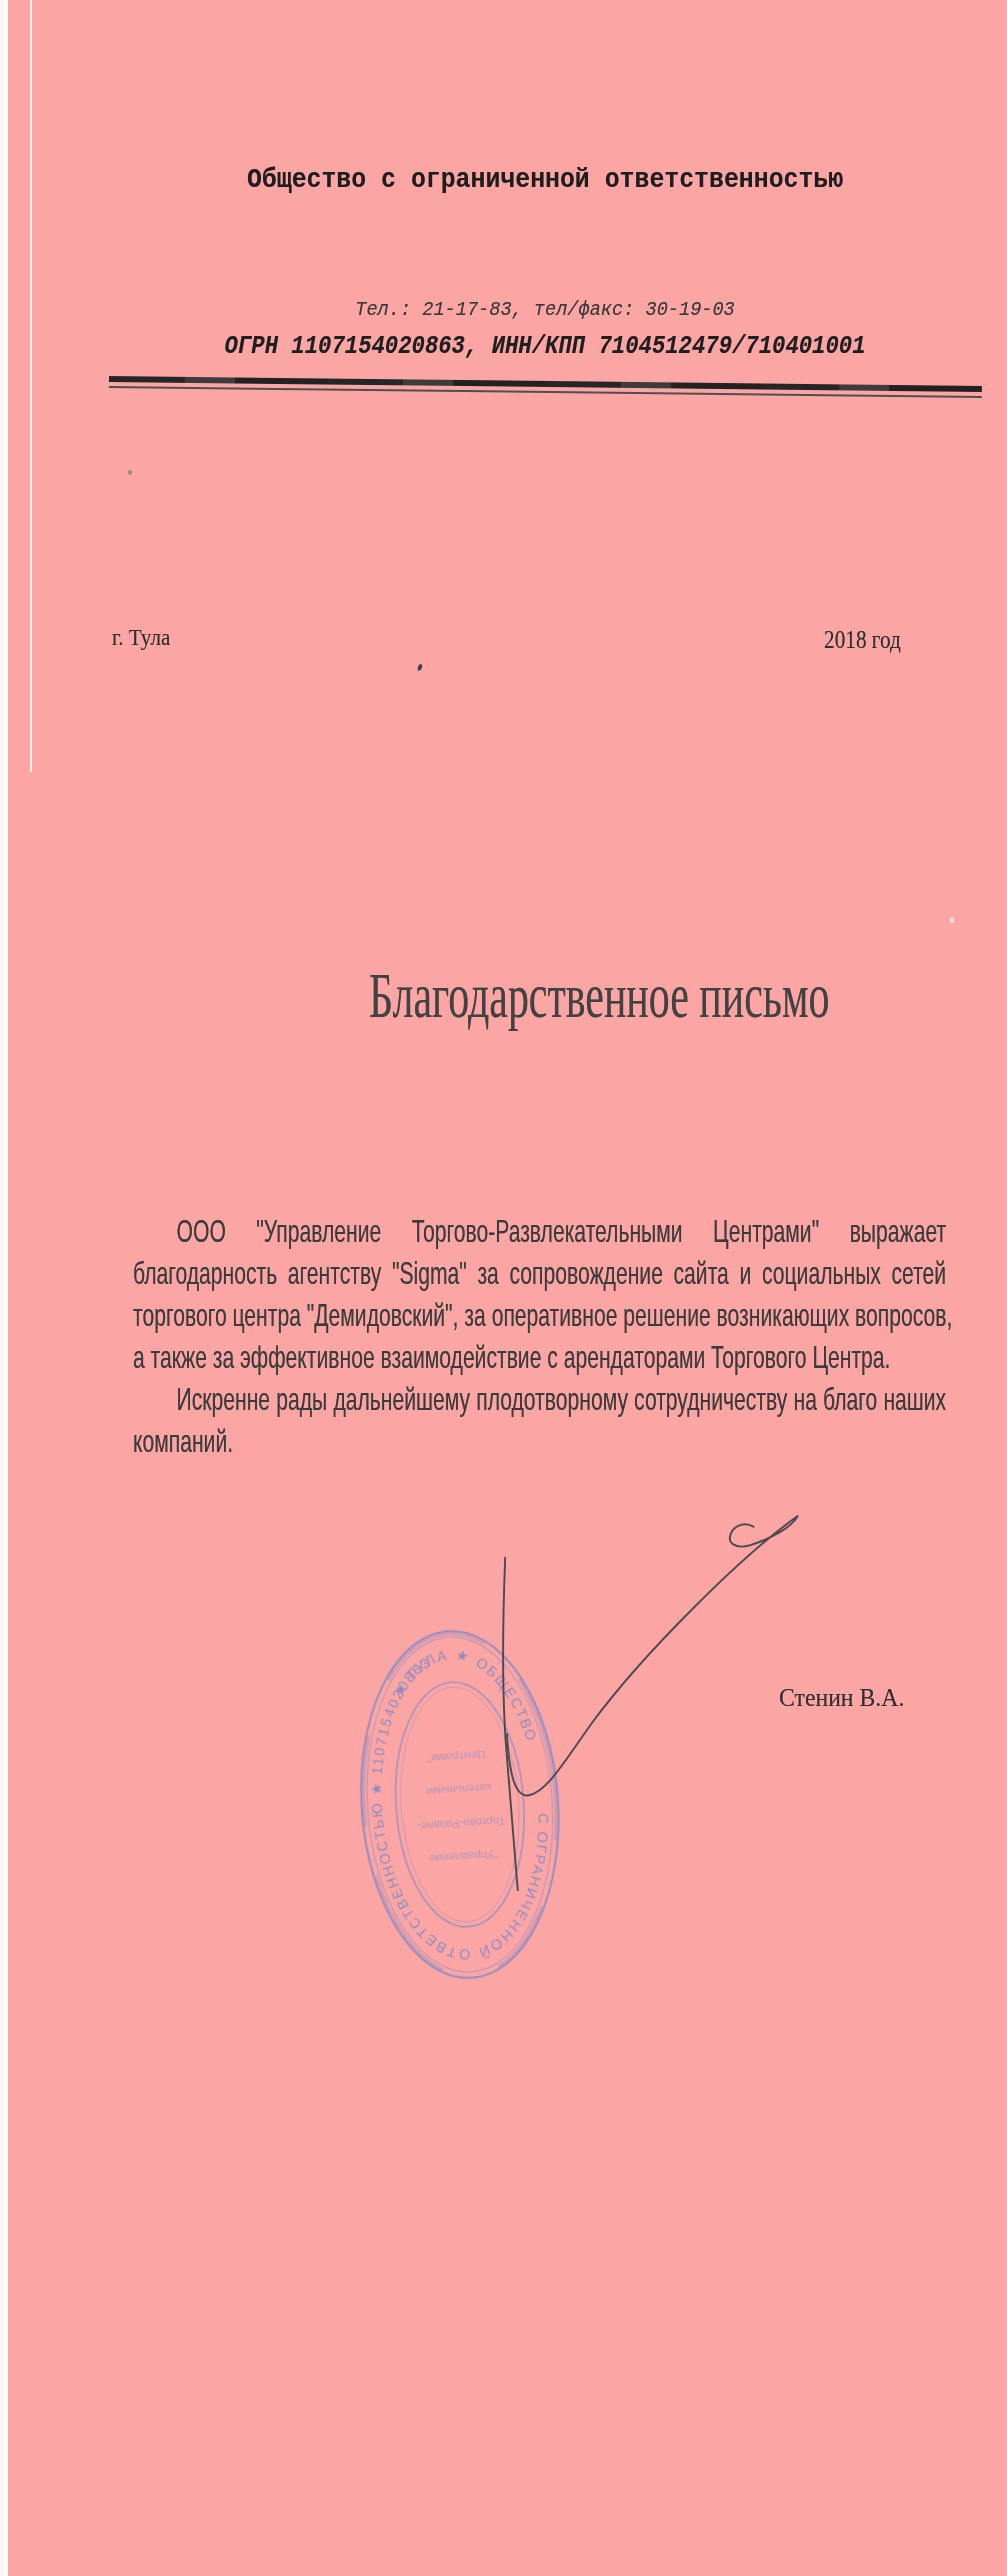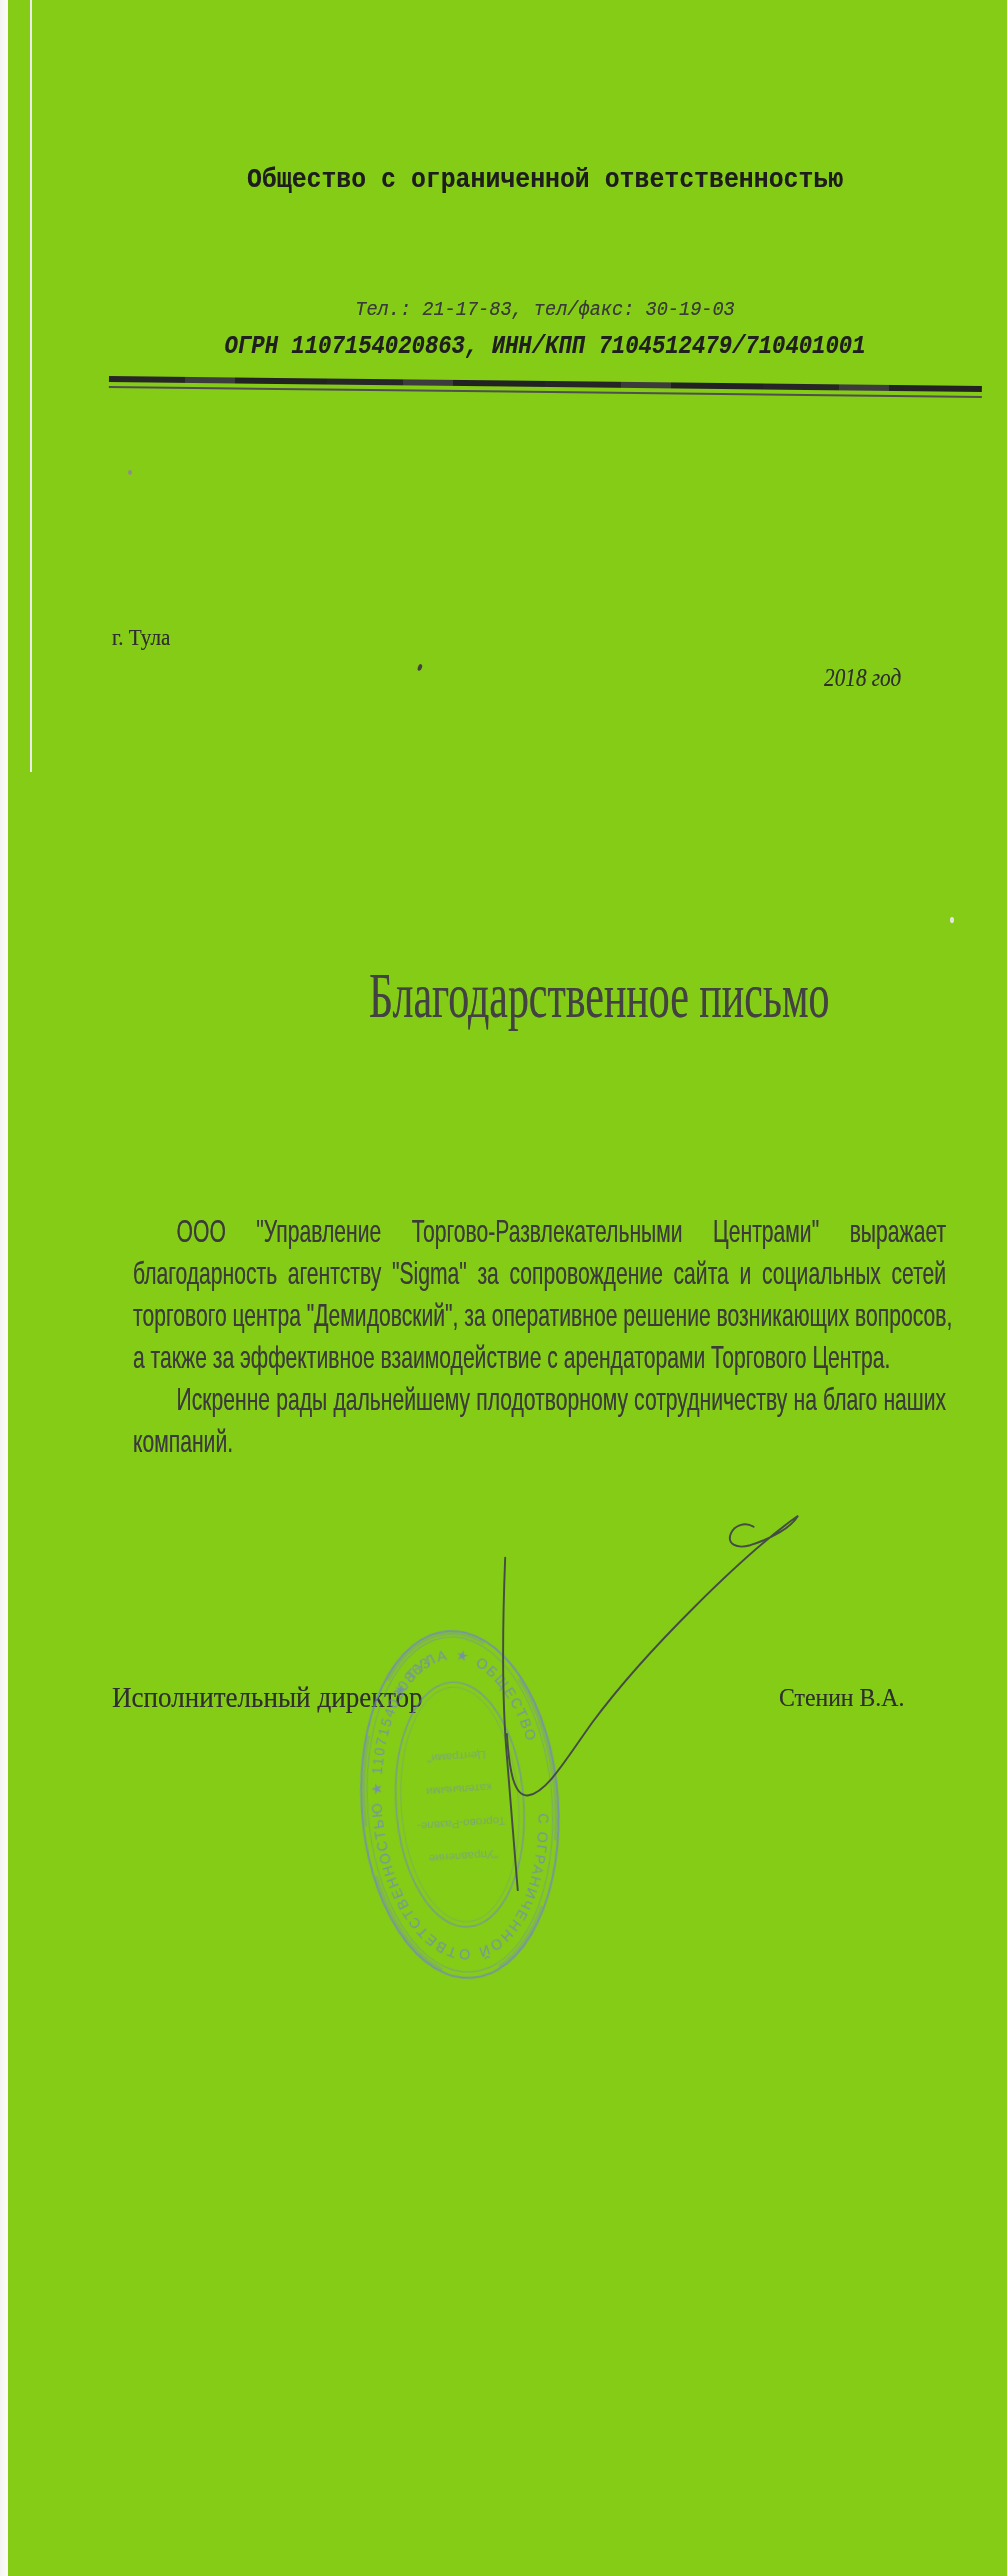--- a/index.html
+++ b/index.html
@@ -1,18 +1,18 @@
 <!DOCTYPE html>
 <html style="--stamp-blue: #7285c8; --signature-ink: #3f4249; --text-ink: #2f2f2f;font-size:13.4px"><head>
 <meta charset="utf-8">
 <style>
   html,body{margin:0;padding:0;background:#ffffff;}
   #page{
     position:relative;width:1007px;height:2576px;margin:0 auto;
-    background:#84cc16;overflow:hidden;
+    background:#fca5a5;overflow:hidden;
     font-family:"Liberation Serif",serif;color:#2f2f2f;
   }
   .abs{position:absolute;}
   
   .hline{left:84px;width:923px;text-align:center;white-space:nowrap;}
   .sqz{display:inline-block;transform-origin:center;}
   .sqzL{display:inline-block;transform-origin:left top;}
   .mono-b {font-family:"Liberation Mono",monospace;font-weight:bold;color:#1d1d1d;}
   .mono-bi{font-family:"Liberation Mono",monospace;font-weight:bold;font-style:italic;color:#1f1f1f;}
   .mono-i {font-family:"Liberation Mono",monospace;font-style:italic;color:#3a3a3a;}
@@ -60,40 +60,37 @@
   </div>
 
   <div id="rule" class="abs">
     <div class="bar"></div>
     <div class="thin"></div>
   </div>
 
   <div class="abs serif scan" style="left:112px;top:624px;font-size:23.5px;">
     <span class="sqzL" style="transform:scaleX(.9);">г. Тула</span>
   </div>
-  <div class="abs serif scan" style="left:824px;top:664px;font-size:25px;font-style:italic;">
+  <div class="abs serif scan" style="left:824px;top:626px;font-size:25px;">
     <span class="sqzL" style="transform:scaleX(.85);">2018 год</span>
   </div>
 
   <div class="abs serif" style="left:369px;top:959px;font-size:64px;color:#424242;text-shadow:0 0 0.8px rgba(60,60,60,.5);white-space:nowrap;">
     <span class="sqzL" style="transform:scaleX(.655);">Благодарственное письмо</span>
   </div>
 
   <div id="body-block" class="abs">
     <div class="bl ind">ООО "Управление Торгово-Развлекательными Центрами" выражает</div>
     <div class="bl">благодарность агентству "Sigma" за сопровождение сайта и социальных сетей</div>
     <div class="bl">торгового центра "Демидовский", за оперативное решение возникающих вопросов,</div>
     <div class="bl endline">а также за эффективное взаимодействие с арендаторами Торгового Центра.</div>
     <div class="bl ind">Искренне рады дальнейшему плодотворному сотрудничеству на благо наших</div>
     <div class="bl endline">компаний.</div>
   </div>
 
-  <div class="abs serif scan" style="left:112px;top:1682px;font-size:28.5px;">
-    <span class="sqzL" style="transform:scaleX(.95);">Исполнительный директор</span>
-  </div>
   <div class="abs serif scan" style="left:745px;top:1684px;font-size:25px;margin-left:34px;">
     <span class="sqzL" style="transform:scaleX(.95);">Стенин В.А.</span>
   </div>
 
   <svg class="abs" style="left:0;top:0;" width="1007" height="2576" viewBox="0 0 1200 3069">
     <defs>
       <filter id="soft">
           <feGaussianBlur stdDeviation="0.65"></feGaussianBlur>
         </filter>
       <path id="ringpath" d="M 455,2150 a 93,173 0 1 1 186,0 a 93,173 0 1 1 -186,0" fill="none"></path>

